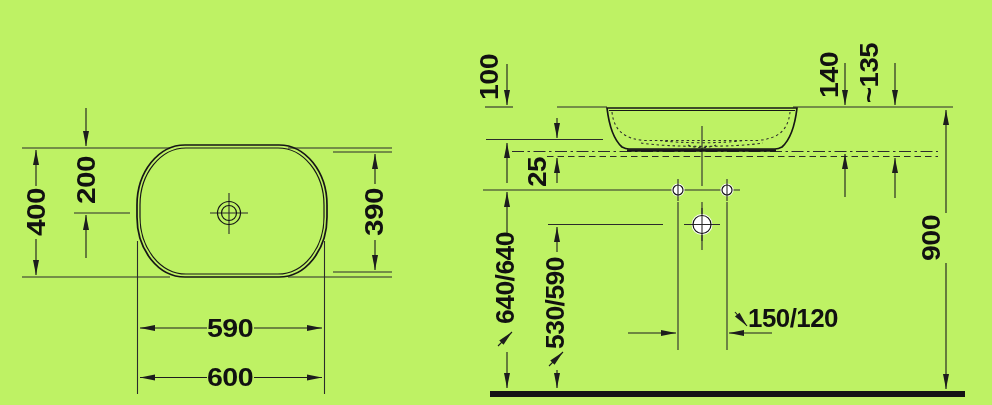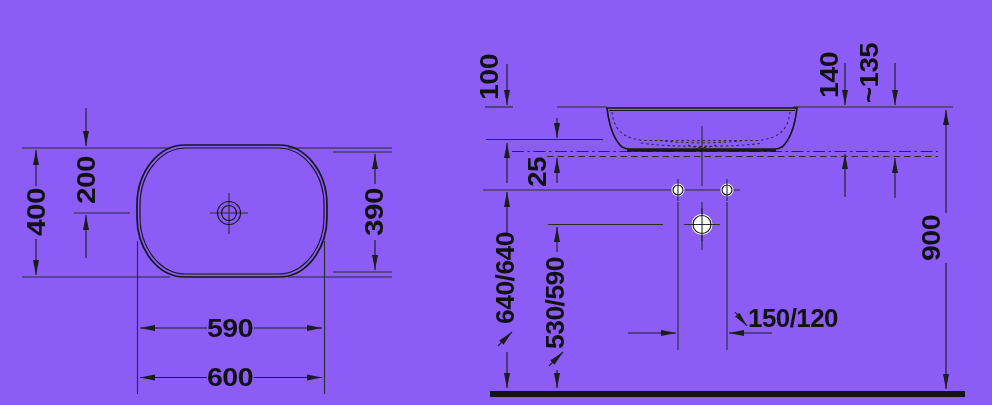--- a/index.html
+++ b/index.html
@@ -1,16 +1,16 @@
 <!DOCTYPE html>
 <html><head>
 <meta charset="utf-8">
 <style>
   html,body{margin:0;padding:0;background:#ffffff;}
-  .stage{position:relative;width:992px;height:405px;background:#8b5cf6;overflow:hidden;
+  .stage{position:relative;width:992px;height:405px;background:#bef264;overflow:hidden;
          font-family:"Liberation Sans", sans-serif;}
   svg{display:block}
   .thin{stroke:#2b2b2b;stroke-width:1.1;fill:none;}
   .obj{stroke:#161616;stroke-width:1.7;fill:none;}
   .obj2{stroke:#161616;stroke-width:1.2;fill:none;}
   .dim{stroke:#1d1d1d;stroke-width:1.1;fill:none;}
   .dotted{stroke:#2b2b2b;stroke-width:1.05;fill:none;stroke-dasharray:2.5 2.8;}
   .dashdot{stroke:#2b2b2b;stroke-width:1.05;fill:none;stroke-dasharray:12 3.5 2.5 3.5;}
   .dashed{stroke:#2b2b2b;stroke-width:1.05;fill:none;stroke-dasharray:6.5 4;}
   .lbl{font-family:"Liberation Sans", sans-serif;font-weight:bold;font-size:25px;fill:#111;

